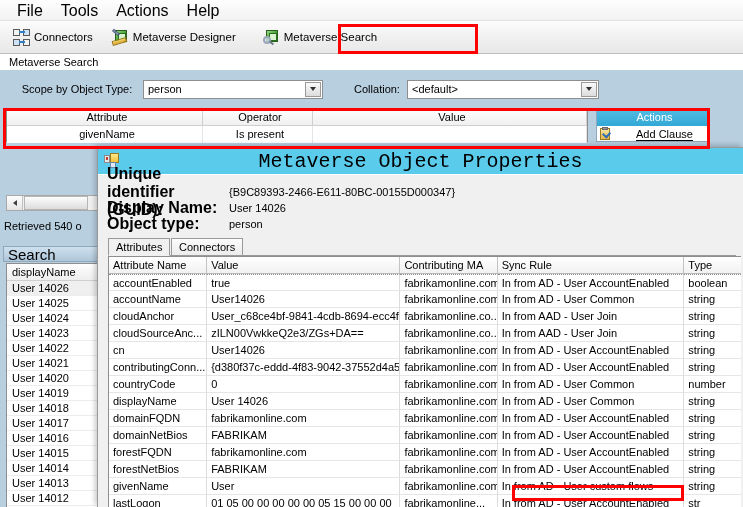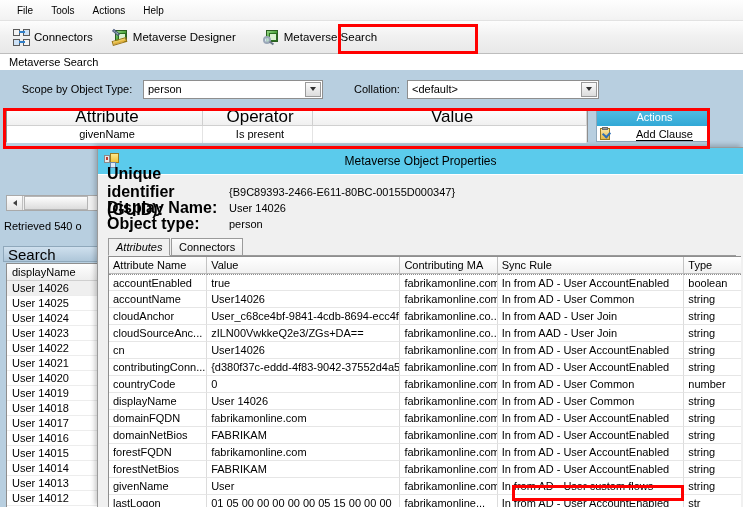--- a/index.html
+++ b/index.html
@@ -22,21 +22,21 @@
   .menubar {
     position: absolute; top: 0; left: 0;
     width: 743px; height: 21px;
     background: linear-gradient(to bottom, #fefefe 0%, #f2f2f2 100%);
     border-bottom: 1px solid #e2e2e2;
     display: flex; align-items: center;
     padding-left: 8px;
   }
   .menu-item {
     padding: 3px 9px 3px 9px;
-    font-size: 10px;
+    font-size: 16px;
     color: #000;
     line-height: 13px;
   }
 
   
   .toolbar {
     position: absolute; top: 21px; left: 0;
     width: 743px; height: 33px;
     background: linear-gradient(to bottom, #fdfdfd 0%, #f0f0f0 50%, #e8e8e8 100%);
     border-bottom: 1px solid #bdbdbd;
@@ -179,21 +179,21 @@
     border: 1px solid #8e8e8e;
     border-bottom: none;
   }
   .cg-head {
     display: flex; height: 17px;
     background: linear-gradient(to bottom,#fefefe,#f0f0f0);
     border-bottom: 1px solid #d0d0d0;
   }
   .cg-head > div {
     border-right: 1px solid #cfcfcf;
-    font-size: 17px; color: #000;
+    font-size: 11px; color: #000;
     padding-left: 5px; line-height: 16px;
   }
   .cg-row { display:flex; height: 17px; background:#fff; }
   .cg-row > div {
     border-right: 1px solid #e4e4e4;
     font-size: 11px; color:#000;
     padding-left: 5px; line-height: 17px;
   }
   .col-attr { width: 196px; }
   .col-oper { width: 110px; }
@@ -299,21 +299,21 @@
     box-shadow: -2px -2px 5px rgba(0,0,0,0.22);
     z-index: 40;
   }
   .dlg-title {
     position:relative;
     height:26px;
     background:#5bcbec;
     display:flex; align-items:center; justify-content:center;
   }
   .dlg-title .t {
-    font-size:12px; color:#000;
+    font-size:20px; color:#000;font-family:Liberation Mono, monospace;
   }
   .dlg-ico {
     position:absolute; left:6px; top:5px; width:15px; height:15px;
   }
   .dlg-ico .sq1 {
     position:absolute; left:0; top:2px; width:6px; height:8px;
     background:#e8e8e8; border:1px solid #8a8a8a;
   }
   .dlg-ico .sq1:after{
     content:''; position:absolute; left:1px; top:1px; width:2px;height:3px;background:#c0392b;
@@ -542,21 +542,21 @@
           <span class="k">Display Name:</span>
           <span class="v">User 14026</span>
         </div>
         <div class="idrow">
           <span class="k">Object type:</span>
           <span class="v">person</span>
         </div>
       </div>
 
       <div class="tabstrip">
-        <div class="tab active" style="left:0;font-style:italic;">Attributes</div>
+        <div class="tab active" style="left:0;">Attributes</div>
         <div class="tab" style="left:63px;">Connectors</div>
       </div>
 
       <div class="attrgrid">
         <div class="ag-head">
           <div class="c-name">Attribute Name</div>
           <div class="c-val">Value</div>
           <div class="c-ma">Contributing MA</div>
           <div class="c-rule">Sync Rule</div>
           <div class="c-type">Type</div>

